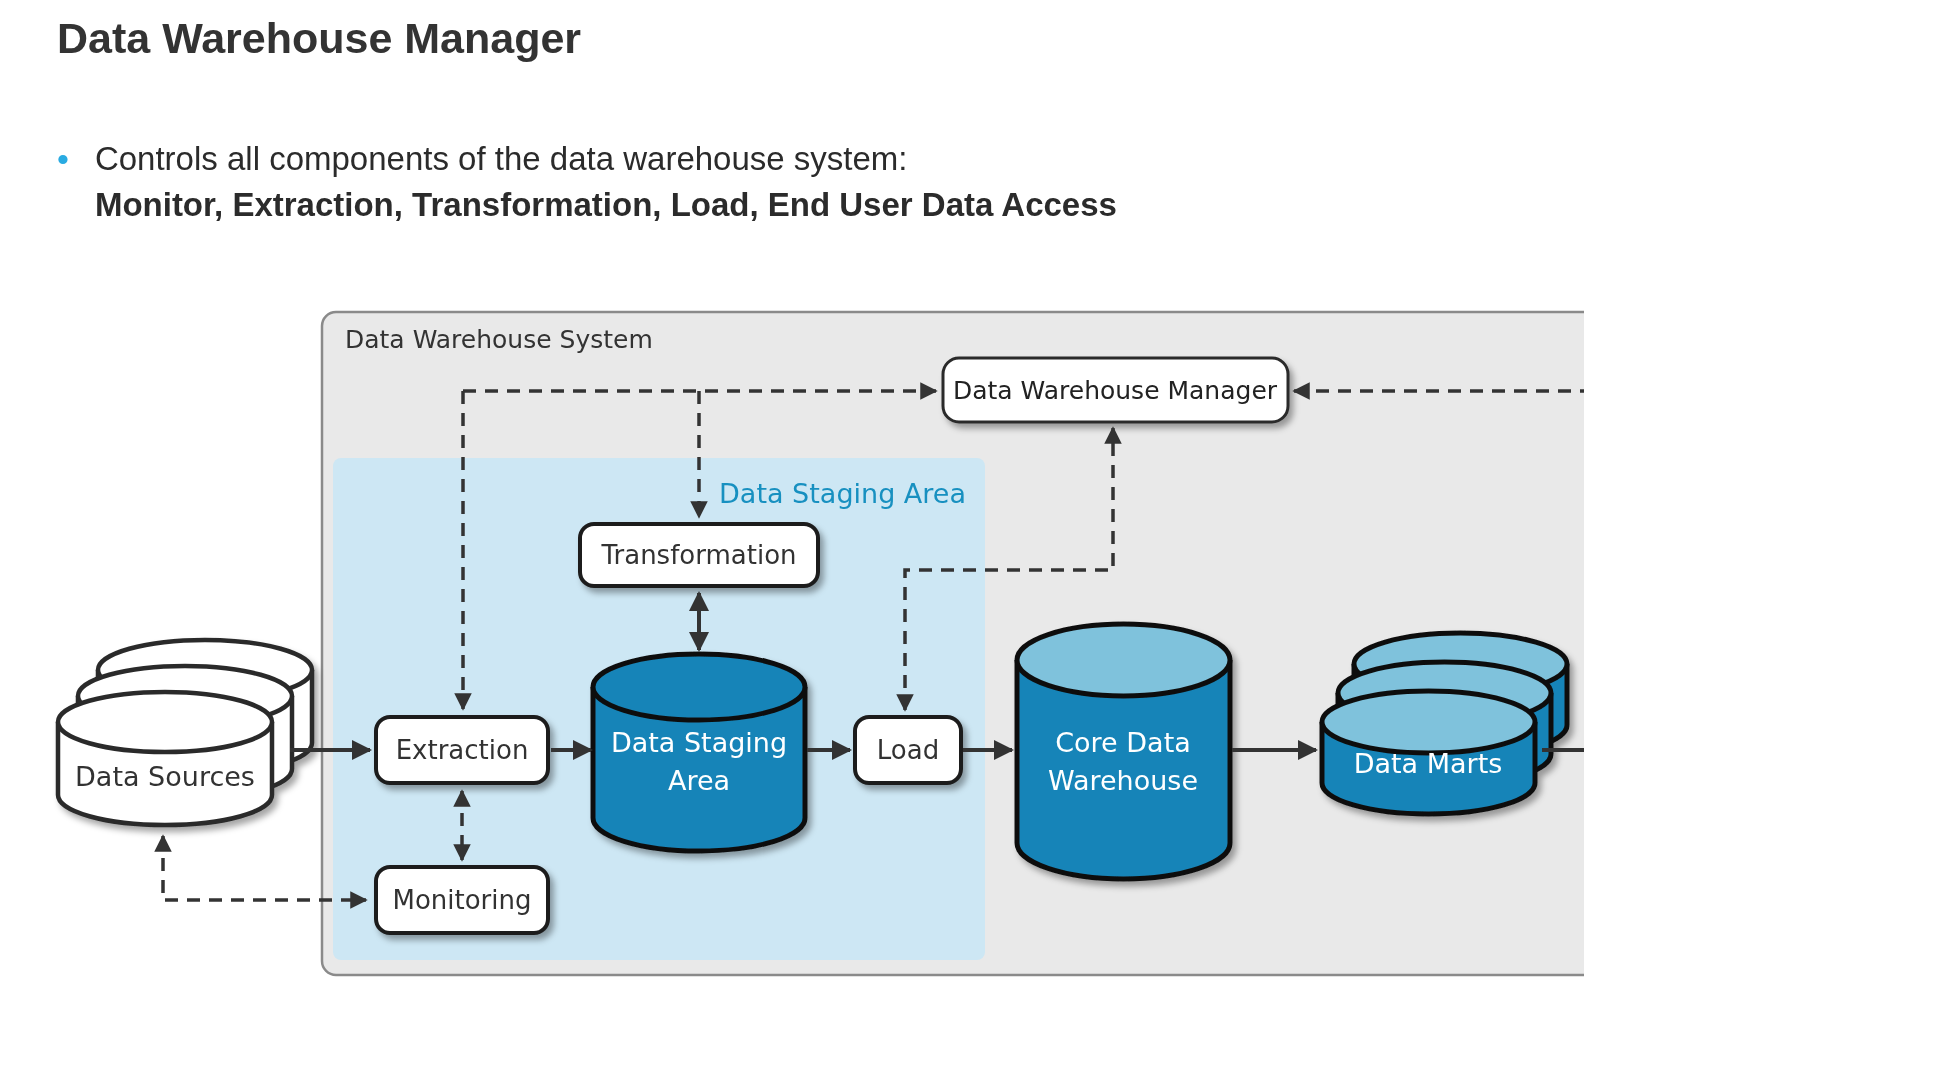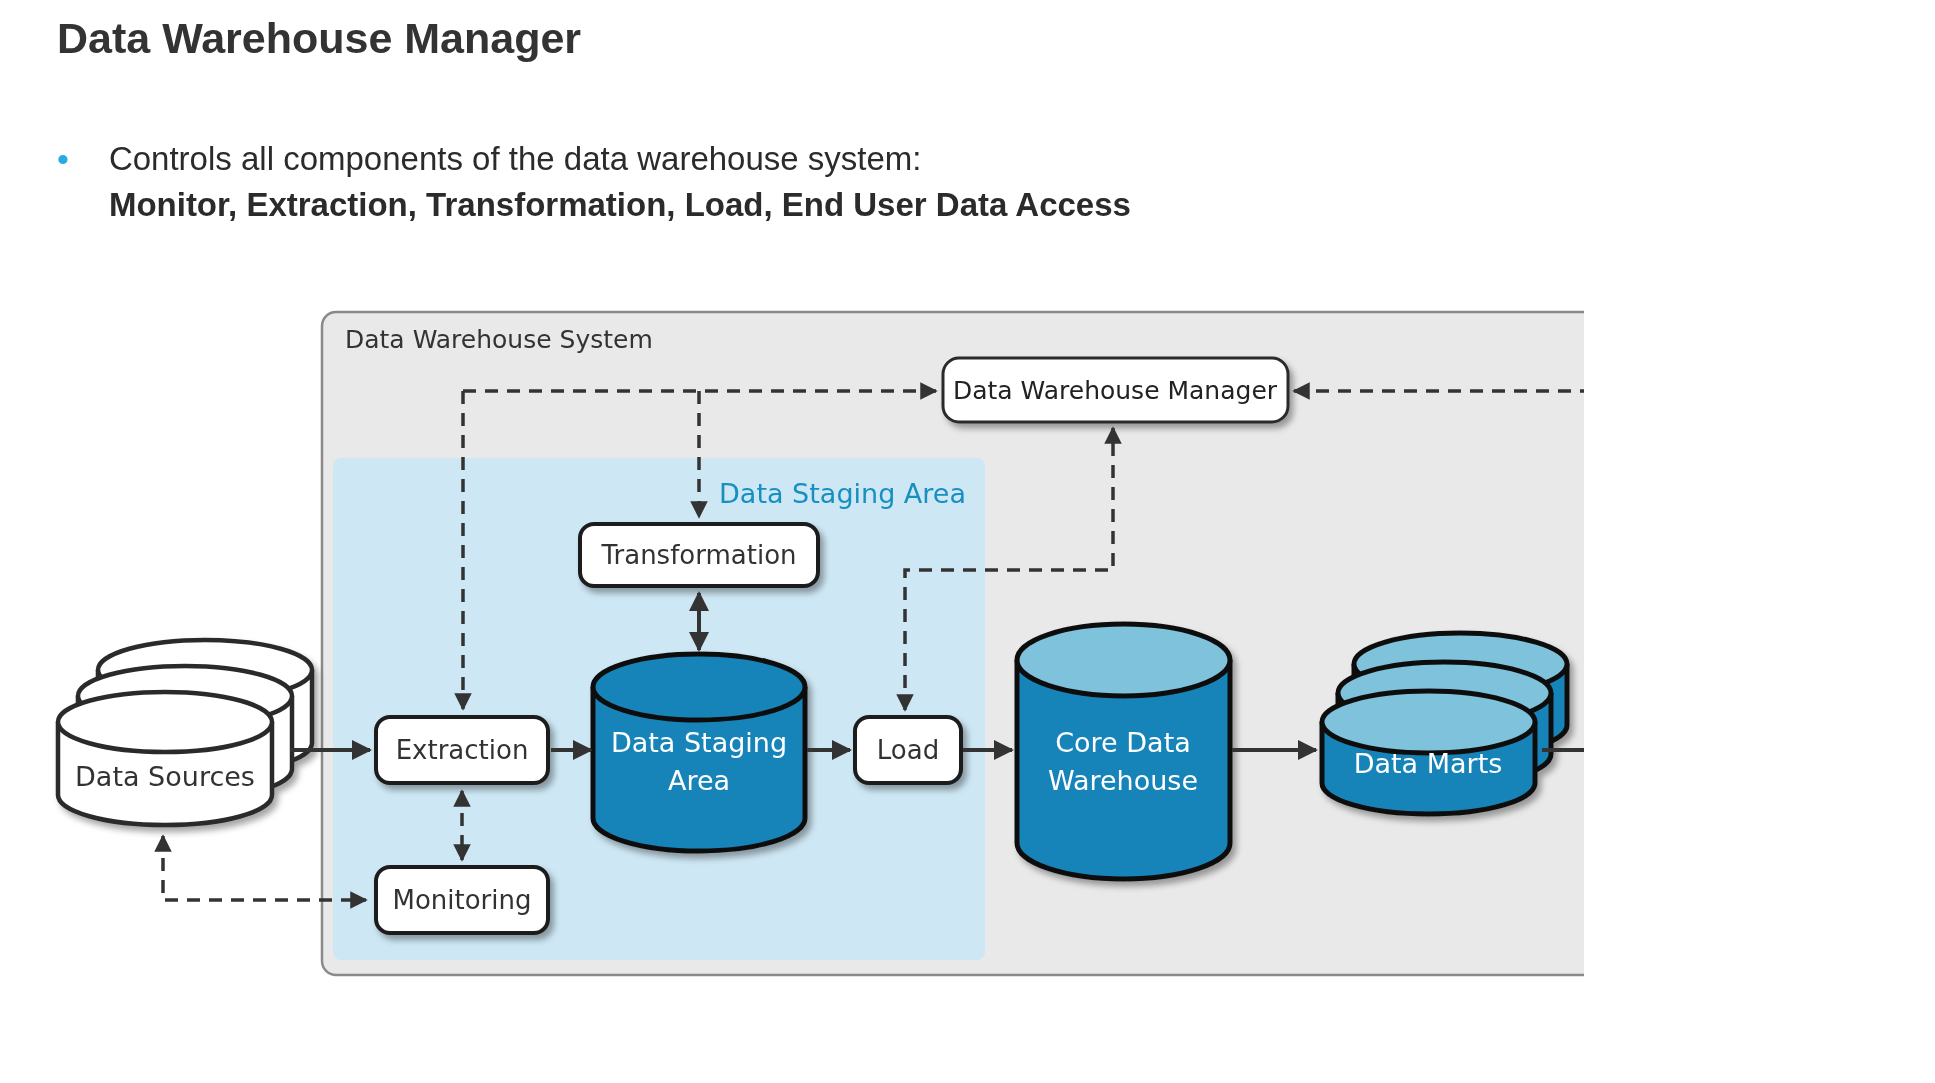--- a/index.html
+++ b/index.html
@@ -2,21 +2,21 @@
 <html><head>
 <meta charset="utf-8">
 <style>
   html,body{margin:0;padding:0;background:#fff;}
   .canvas{position:relative;width:1584px;height:1083px;background:#ffffff;overflow:hidden;
           font-family:"Liberation Sans",sans-serif;}
   .page-title{position:absolute;left:57px;top:14px;font-size:43px;font-weight:bold;color:#333;
               letter-spacing:0;margin:0;}
   .bullet-block{position:absolute;left:57px;top:136px;display:flex;align-items:flex-start;}
   .bullet-dot{color:#29abe2;font-size:34px;line-height:46px;margin-right:26px;}
-  .bullet-text{font-size:33px;line-height:46px;color:#2b2b2b;margin-left:14px;}
+  .bullet-text{font-size:33px;line-height:46px;color:#2b2b2b;}
   .bullet-line2{font-weight:bold;text-align:right;}
   svg{position:absolute;left:0;top:0;}
   .diag-label{font-family:"DejaVu Sans","Liberation Sans",sans-serif;}
 </style>
 </head>
 <body>
 
 <div class="canvas">
 
   <h1 class="page-title">Data Warehouse Manager</h1>

